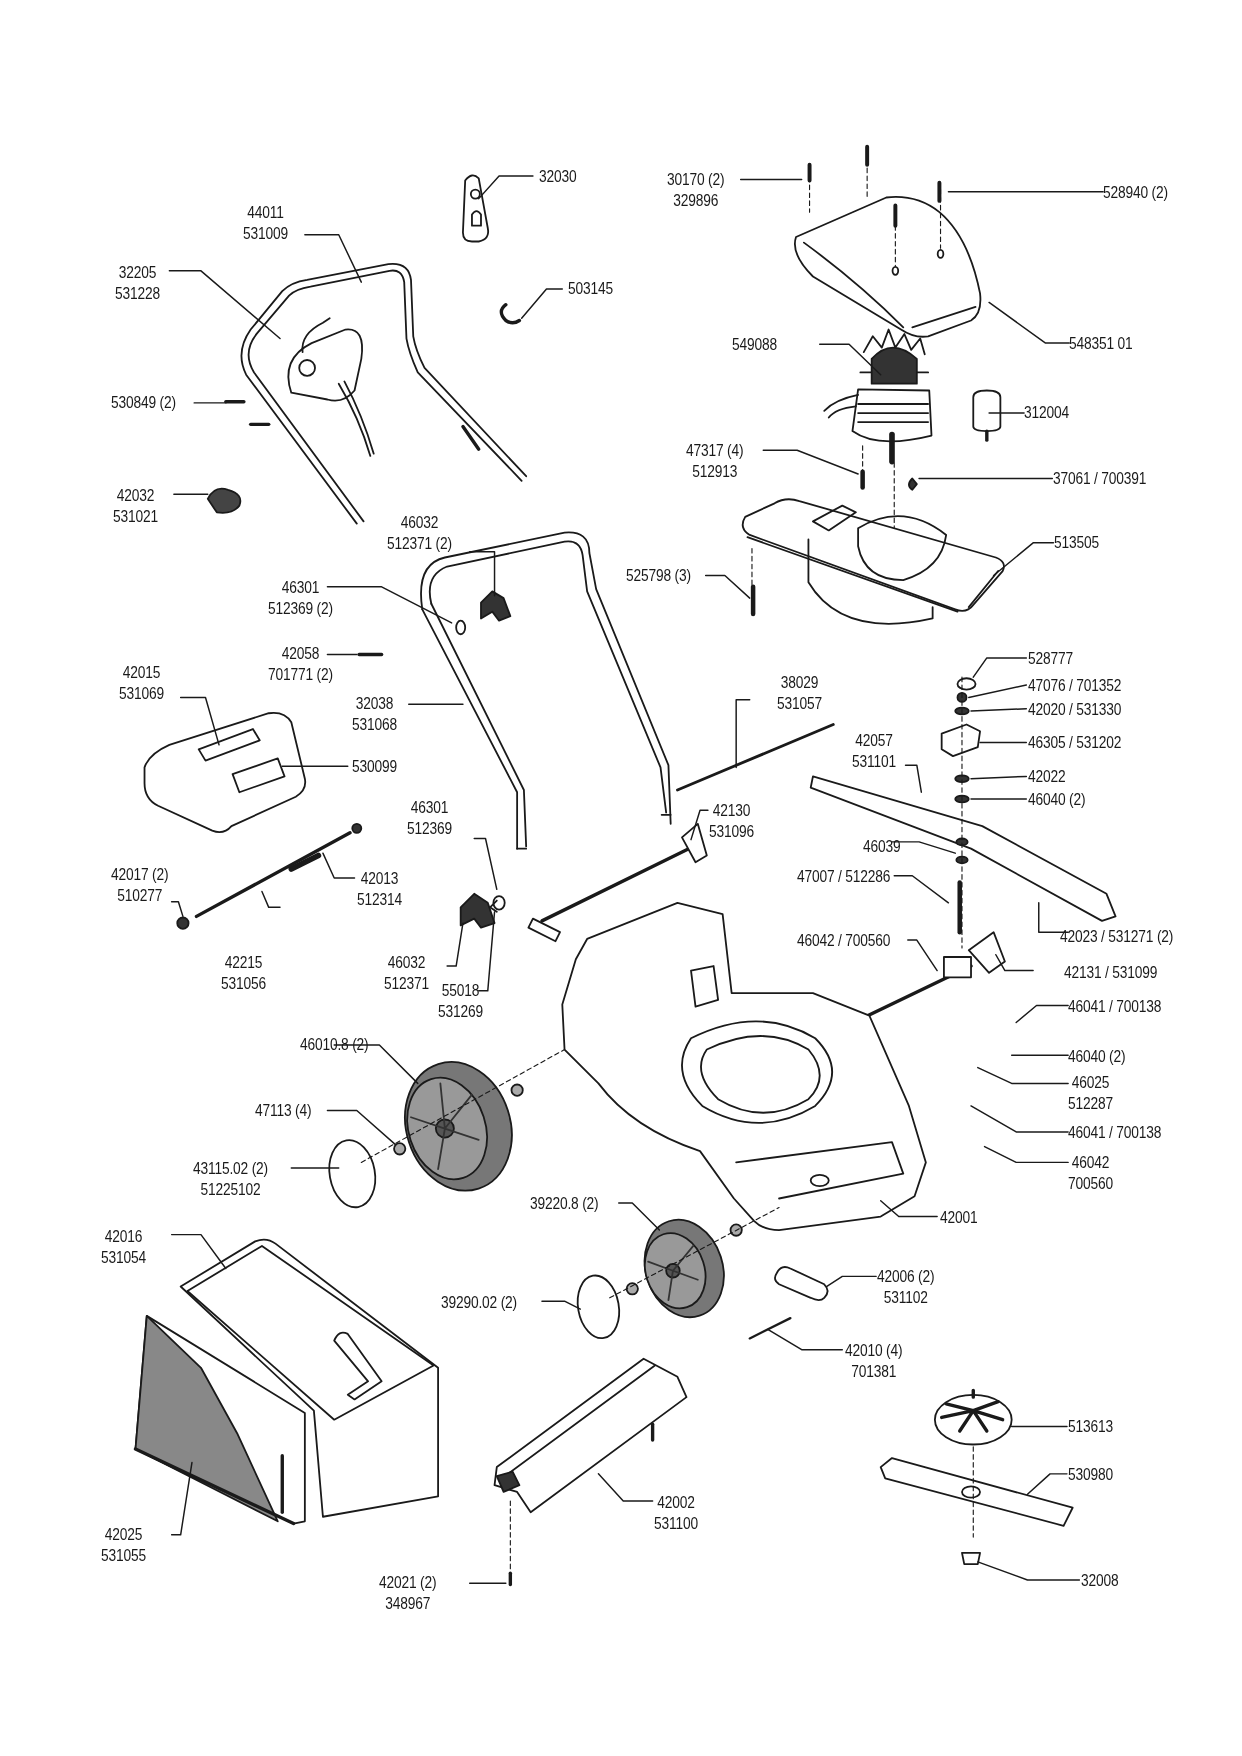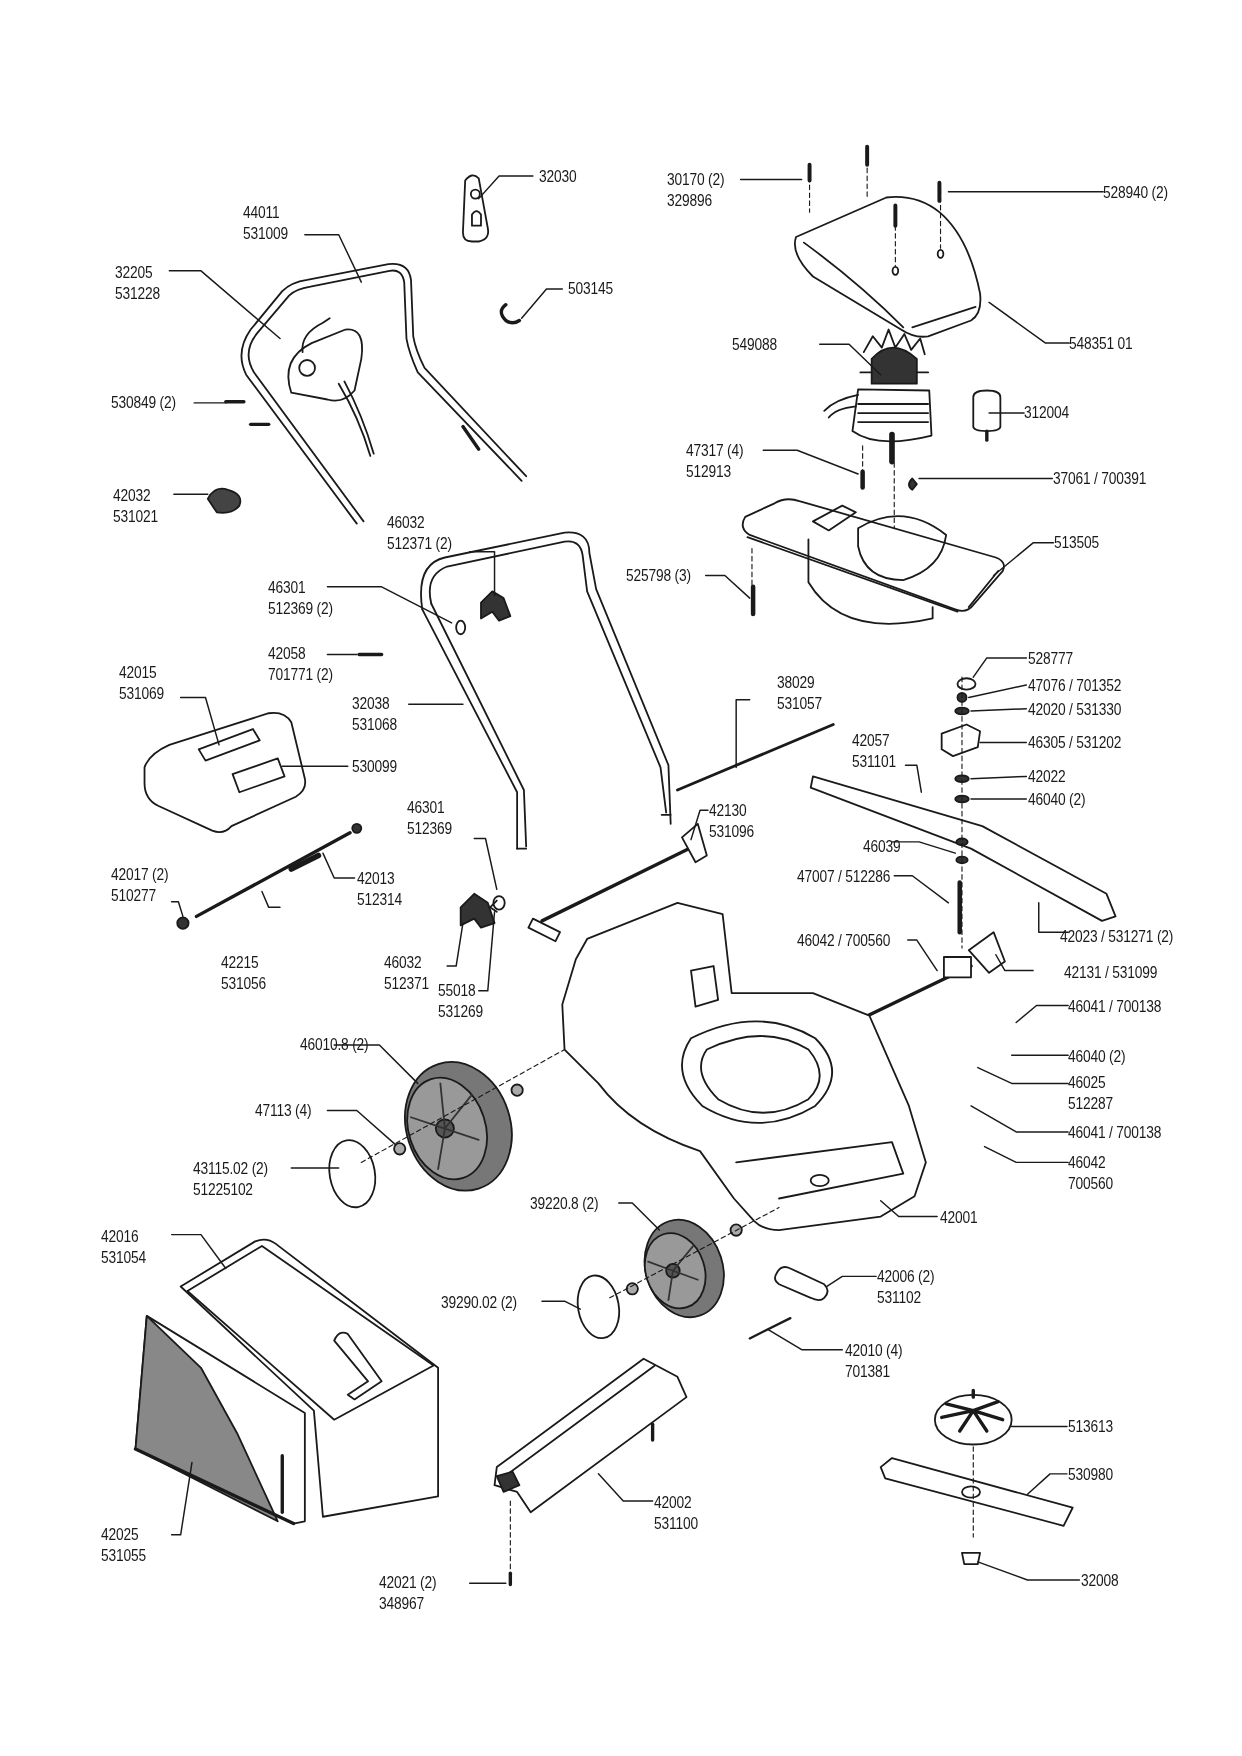--- a/index.html
+++ b/index.html
@@ -1,18 +1,18 @@
 <!DOCTYPE html>
 <html><head>
 <meta charset="utf-8">
 <style>
   html, body { margin:0; padding:0; background:#ffffff; }
   body { width:1242px; height:1756px; position:relative; overflow:hidden;
          font-family:"Liberation Sans", sans-serif; }
-  #stage { position:absolute; left:0; top:0; width:1242px; height:1756px; }
+  #stage { position:absolute; left:0; top:0; width:1242px; height:1756px;text-align:center; }
   #art { position:absolute; left:0; top:0; width:1242px; height:1756px; }
   .lbl { position:absolute; font-family:"Liberation Sans", sans-serif;
          font-size:16px; line-height:21px; color:#1a1a1a; white-space:nowrap;
          transform:scaleX(0.86); transform-origin:left top; letter-spacing:-0.2px; }
   .lbl span { display:block; }
 </style>
 </head>
 <body>
 
 <div id="stage">

